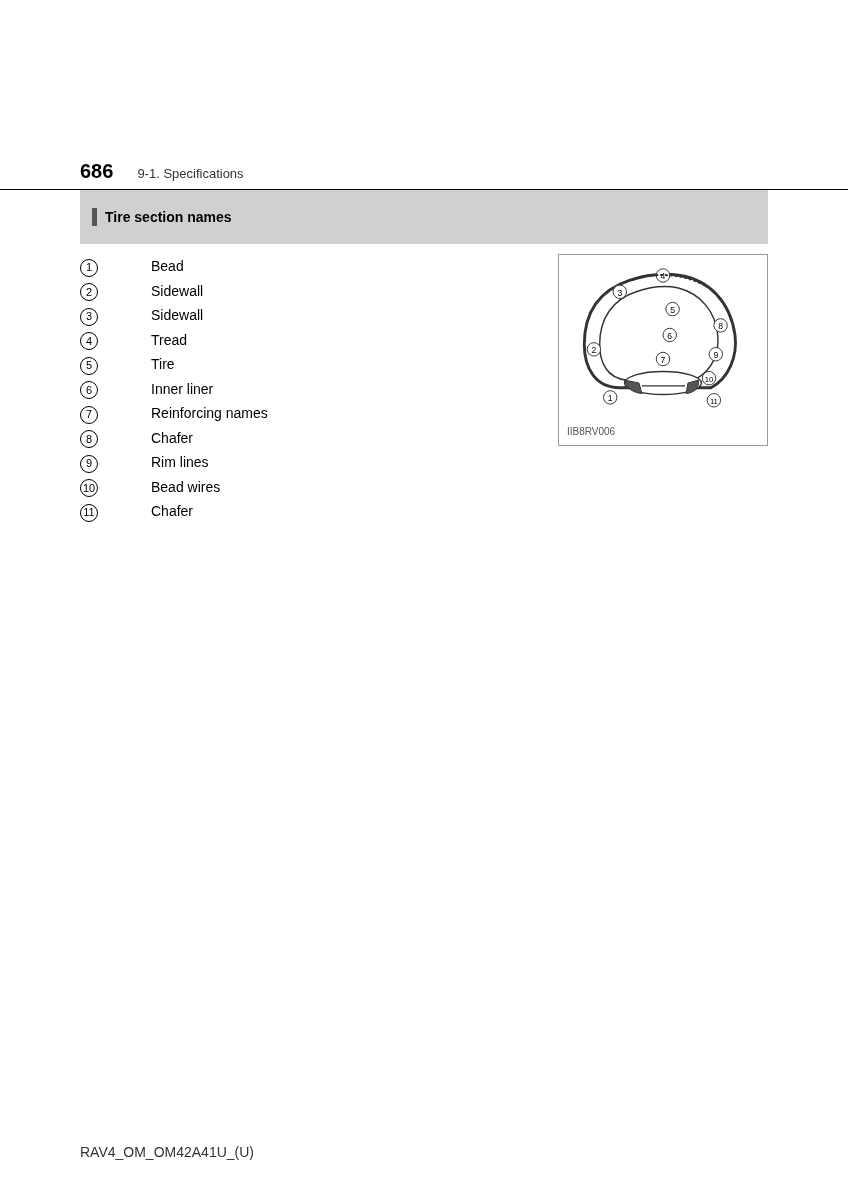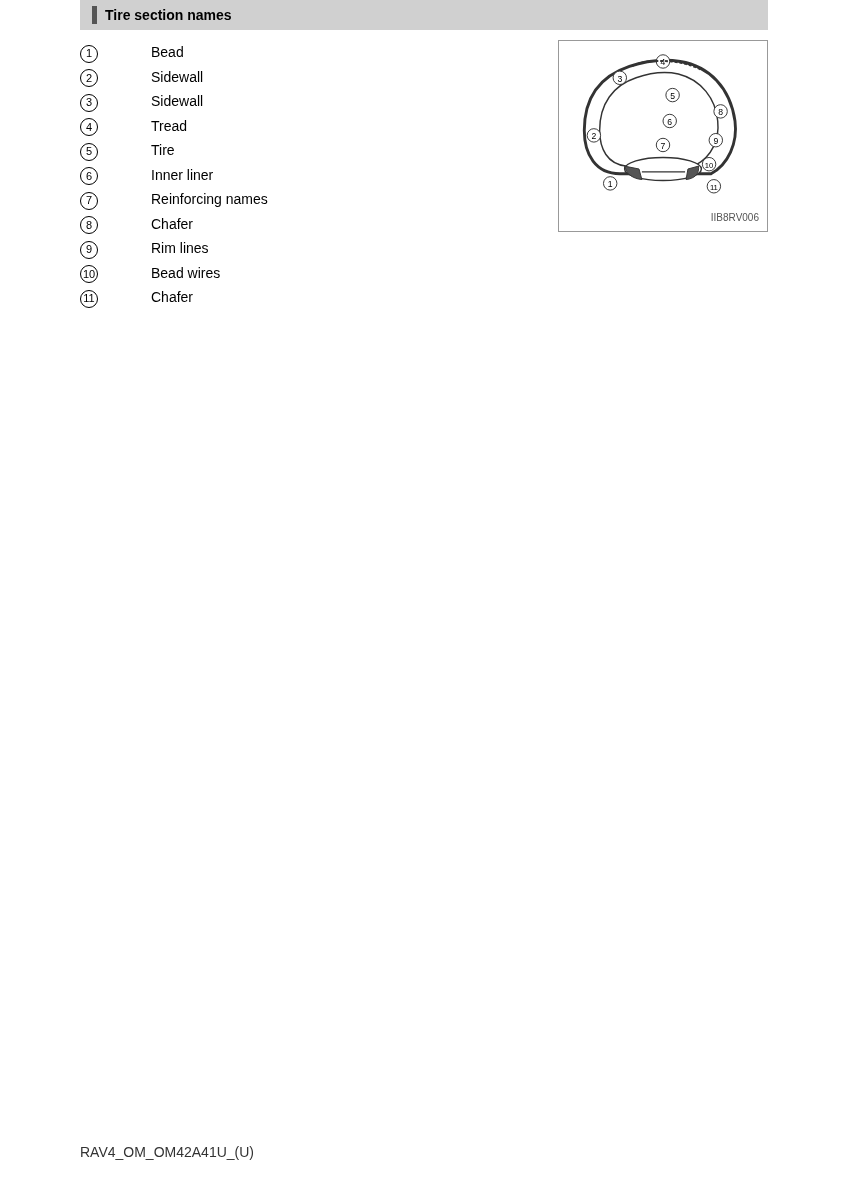--- a/index.html
+++ b/index.html
@@ -40,21 +40,21 @@
     }
 
     
     .content-area {
       padding: 0 80px;
     }
 
     
     .section-header {
       background: #d0d0d0;
-      padding: 6px 12px;
+      padding: 18px 12px;
       margin-bottom: 10px;
       display: flex;
       align-items: center;
     }
 
     .section-header-bar {
       width: 5px;
       height: 18px;
       background: #555;
       margin-right: 8px;
@@ -114,38 +114,42 @@
     }
 
     .diagram-svg {
       width: 100%;
       height: auto;
     }
 
     .diagram-caption {
       font-size: 10px;
       color: #555;
-      text-align: right;
+      text-align: left;
       margin-top: 2px;
     }
 
     
     .page-footer {
       position: absolute;
       bottom: 40px;
       left: 80px;
       font-size: 14px;
       color: #333;
     }
   </style>
 </head>
 <body>
 
 <div class="page-container">
 
+  <div class="page-header">
+    <span class="page-number">686</span>
+    <span class="section-title">9-1. Specifications</span>
+  </div>
 
   <div class="content-area">
 
     <div class="section-header">
       <div class="section-header-bar"></div>
       <span class="section-header-text">Tire section names</span>
     </div>
 
     <div class="main-content">
 

